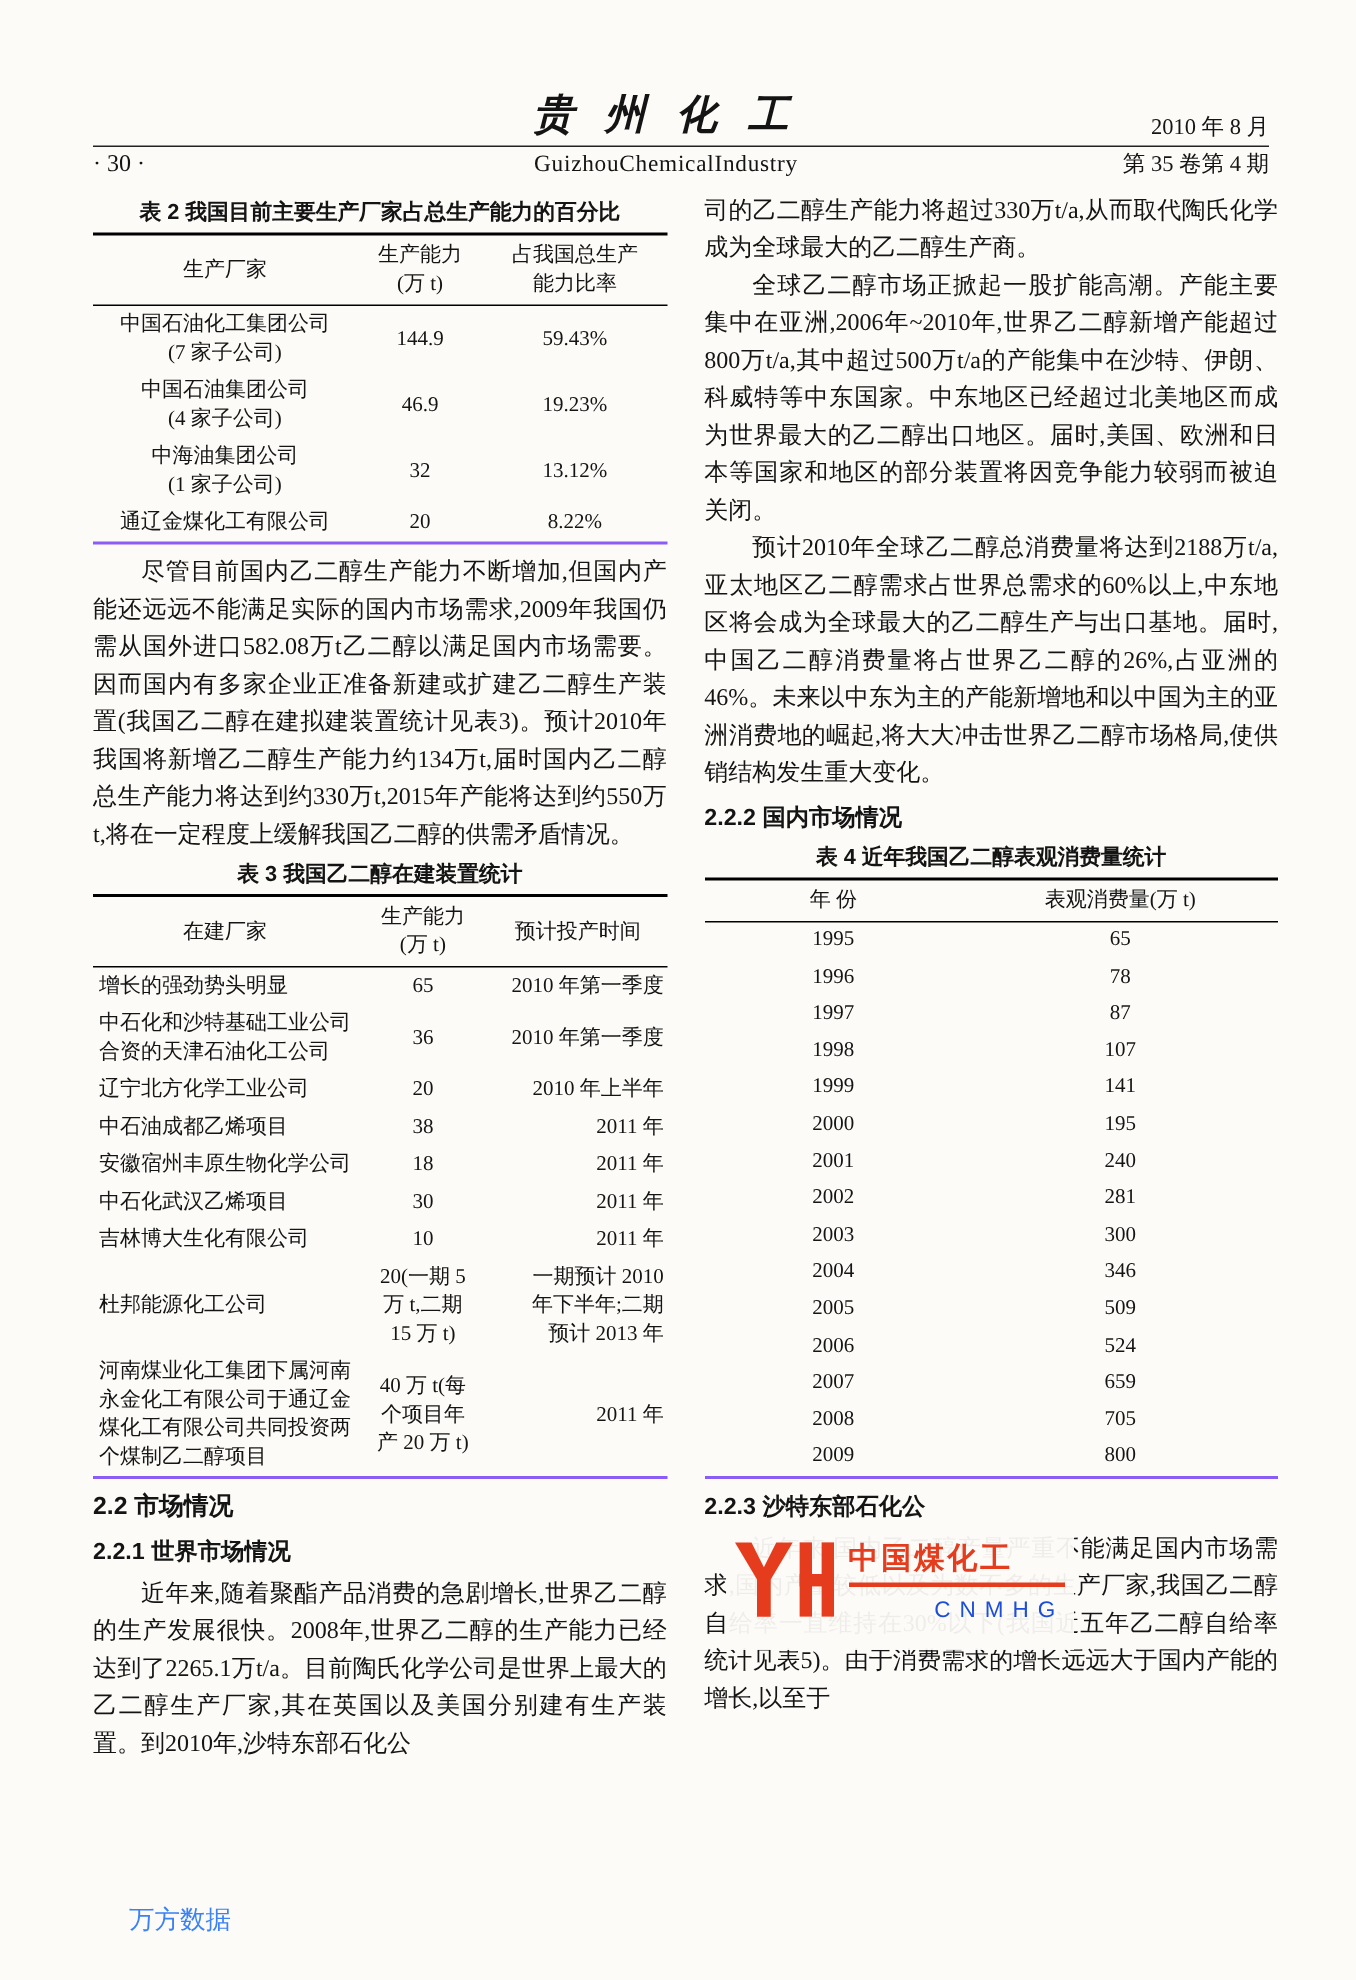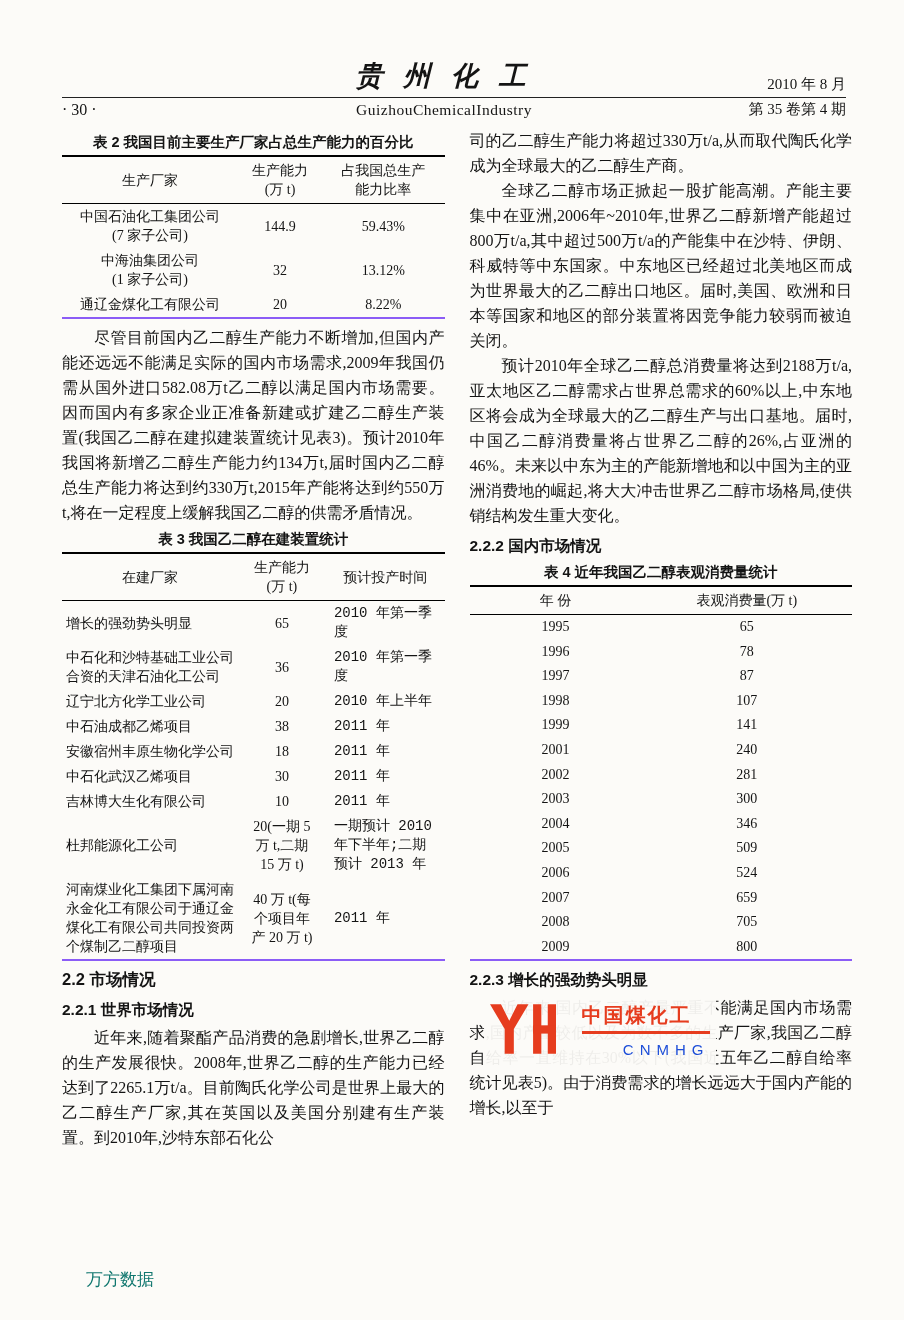--- a/index.html
+++ b/index.html
@@ -46,48 +46,48 @@
     font-size:14px; line-height:19px; margin-bottom:6px;
   }
   table.data-table th {
     font-weight:normal; border-bottom:1px solid #000;
     padding:4px 2px; text-align:center; white-space:pre-line; vertical-align:middle;
   }
   table.data-table td { padding:3px 2px; text-align:center; white-space:pre-line; vertical-align:middle; }
   .t2 col.c1{width:46%}.t2 col.c2{width:22%}.t2 col.c3{width:32%}
   .t3 col.c1{width:46%}.t3 col.c2{width:23%}.t3 col.c3{width:31%}
   .t3 td:first-child { text-align:left; padding-left:4px; }
-  .t3 td:nth-child(3){ text-align:left; padding-left:8px;font-family:Liberation Mono, monospace; }
+  .t3 td:nth-child(3){ text-align:right; padding-left:8px; }
   .t4 col.c1{width:45%}.t4 col.c2{width:55%}
   .t4 th { padding:3px 2px; }
   .t4 td { padding:0 2px; line-height:18.6px; }
 
   
   .para-wrap { position:relative; }
   .watermark {
     position:absolute; top:-6px; left:14px;
     width:232px; height:86px;
     background:rgba(252,251,248,0.94);
-    display:flex; align-items:center; gap:26px; padding:4px 6px;
+    display:flex; align-items:center; gap:10px; padding:4px 6px;
     box-sizing:border-box;
   }
   .wm-logo { flex:0 0 auto; }
   .wm-text { flex:1; }
   .wm-cn {
     color:#e63c1e; font-family:"Liberation Sans", sans-serif;
     font-weight:bold; font-size:20px; letter-spacing:2px;
     border-bottom:3px solid #e63c1e; padding-bottom:3px; white-space:nowrap;
   }
   .wm-en {
     color:#1d4ed8; font-family:"Liberation Sans", sans-serif;
     font-size:15px; letter-spacing:6px; text-align:right; margin-top:3px;
   }
 
   
-  .page-footer { position:absolute; left:86px; top:1268px; font-size:17px; color:#0f766e; }
+  .page-footer { position:absolute; left:86px; top:1268px; font-size:17px; color:#3b82f6; }
 </style>
 </head>
 <body>
 
 <div class="page">
 
   <header class="page-header">
     <div class="hrow">
       <div class="h-left"></div>
       <div class="h-center journal-cn">贵 州 化 工</div>
@@ -121,20 +121,26 @@
             </tr>
           </thead>
         <tbody>
             <tr>
               <td>中国石油化工集团公司
 (7 家子公司)</td>
               <td>144.9</td>
               <td>59.43%</td>
             </tr>
             <tr>
+              <td>中国石油集团公司
+(4 家子公司)</td>
+              <td>46.9</td>
+              <td>19.23%</td>
+            </tr>
+            <tr>
               <td>中海油集团公司
 (1 家子公司)</td>
               <td>32</td>
               <td>13.12%</td>
             </tr>
             <tr>
               <td>通辽金煤化工有限公司</td>
               <td>20</td>
               <td>8.22%</td>
             </tr>
@@ -252,20 +258,24 @@
             </tr>
             <tr>
               <td>1998</td>
               <td>107</td>
             </tr>
             <tr>
               <td>1999</td>
               <td>141</td>
             </tr>
             <tr>
+              <td>2000</td>
+              <td>195</td>
+            </tr>
+            <tr>
               <td>2001</td>
               <td>240</td>
             </tr>
             <tr>
               <td>2002</td>
               <td>281</td>
             </tr>
             <tr>
               <td>2003</td>
               <td>300</td>
@@ -290,21 +300,21 @@
               <td>2008</td>
               <td>705</td>
             </tr>
             <tr>
               <td>2009</td>
               <td>800</td>
             </tr>
           </tbody>
       </table>
 
-      <div class="sec-h lv3">2.2.3   增长的强劲势头明显</div>
+      <div class="sec-h lv3">2.2.3   沙特东部石化公</div>
 
       <div class="para-wrap">
         <p class="para indent">近年来,国内乙二醇产量严重不能满足国内市场需求,国内产量较低以及为数不多的生产厂家,我国乙二醇自给率一直维持在30%以下(我国近五年乙二醇自给率统计见表5)。由于消费需求的增长远远大于国内产能的增长,以至于</p>
 
         <div class="watermark">
           <div class="wm-logo">
             <svg width="66" height="54" viewBox="0 0 72 56" aria-hidden="true">
               <g fill="#e63c1e">
                 <polygon points="0,1 12,1 21,19 30,1 42,1 26,28 26,55 16,55 16,28"></polygon>
                 <rect x="47" y="1" width="9" height="54"></rect>

